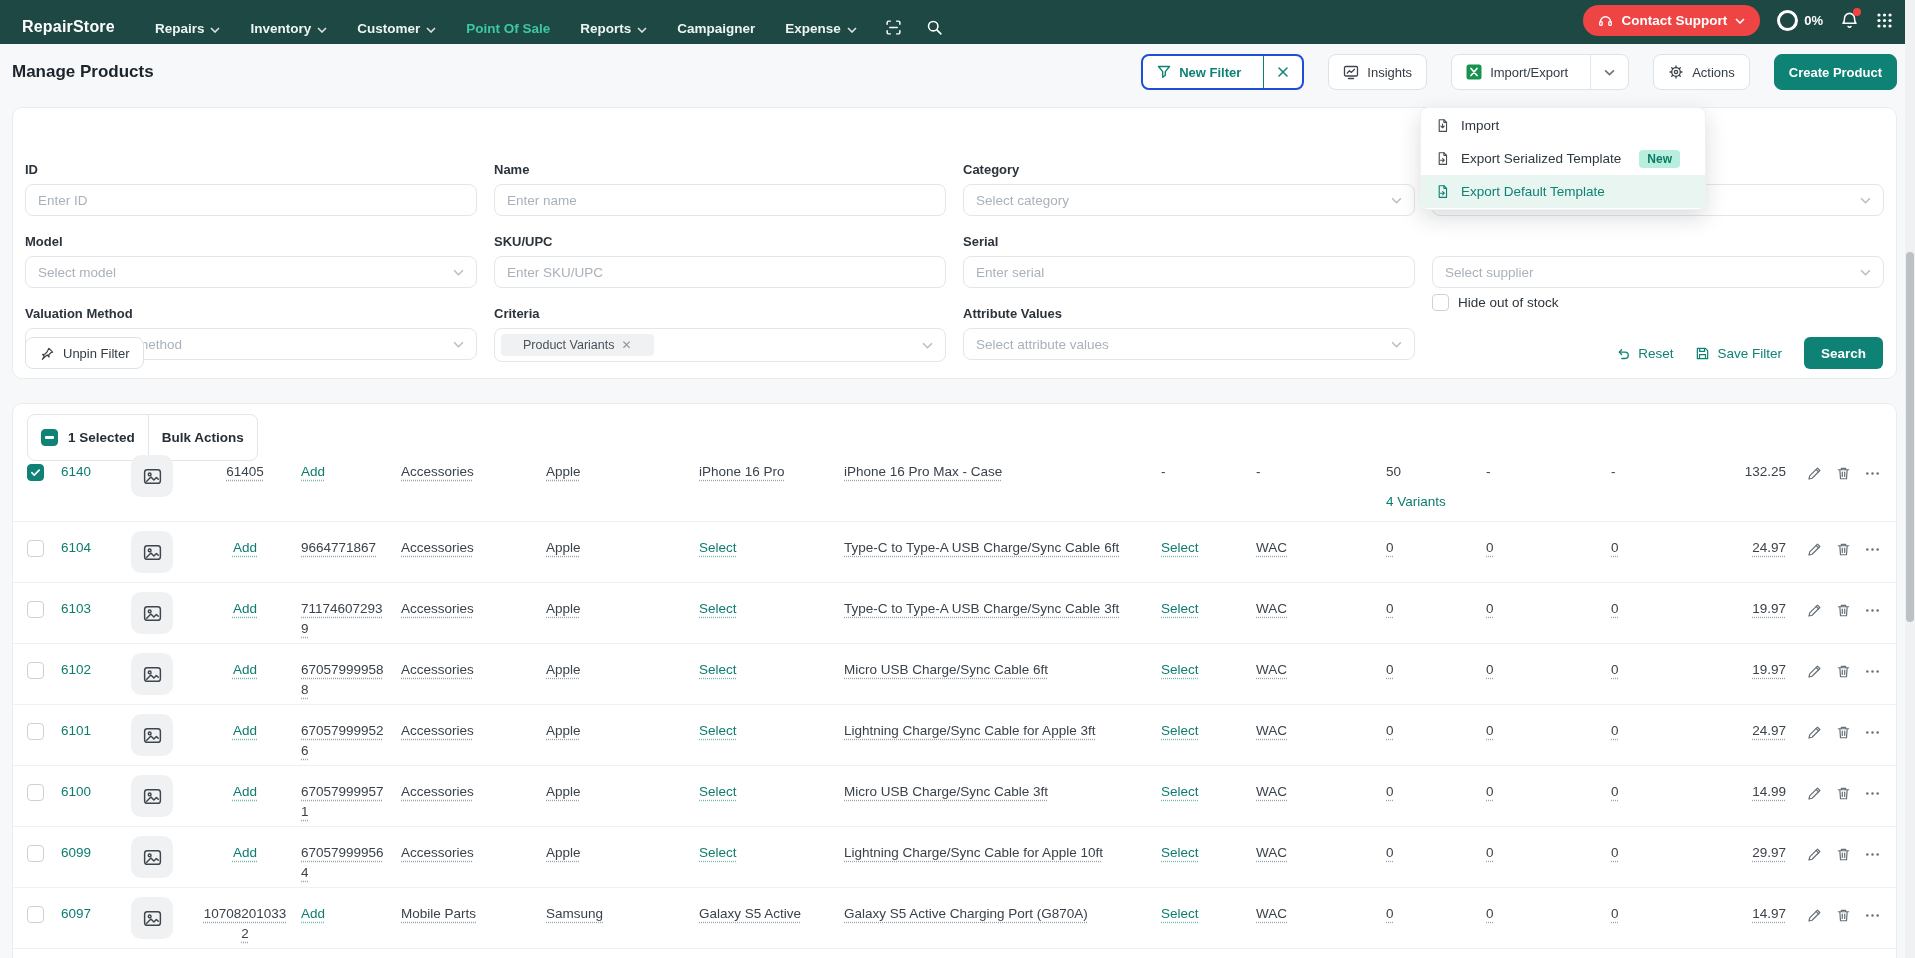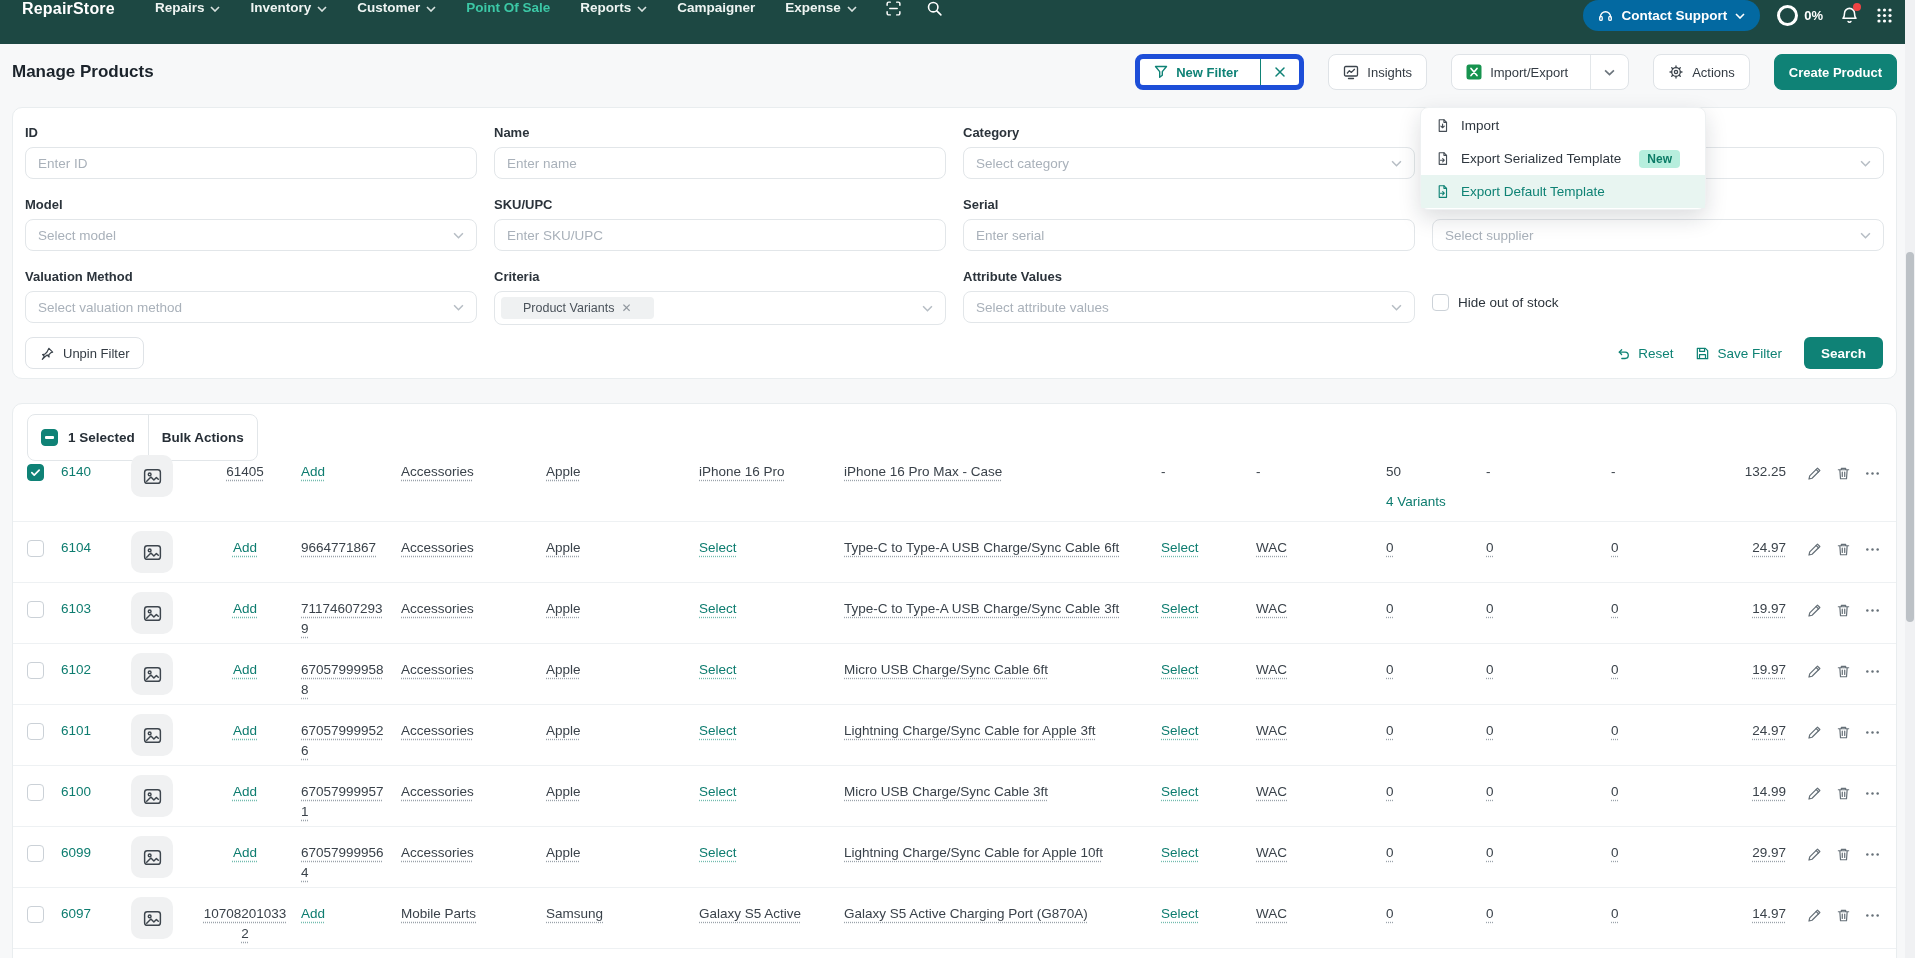--- a/index.html
+++ b/index.html
@@ -7,66 +7,66 @@
   body {
     position:relative; overflow:hidden;
     background:#f7f8f9;
     font-family:"Liberation Sans", sans-serif;
     color:#2b333b;
   }
   svg { display:block; }
 
   
   .navbar { position:absolute; top:0; left:0; right:0; height:44px; background:#1d4843;
-            display:flex; align-items:flex-start; padding:0 22px; color:#fff; z-index:40; }
+            display:flex; align-items:flex-end; padding:8px 22px; color:#fff; z-index:40; }
   .brand { font-size:16px; font-weight:800; letter-spacing:.2px; margin-right:40px; cursor:pointer; }
   .nav-items { display:flex; align-items:center; gap:30px; font-size:13.5px; font-weight:600; color:#eef4f2; }
   .nav-item { display:flex; align-items:center; gap:6px; cursor:pointer; white-space:nowrap; }
   .nav-item.active { color:#3cc8a6; }
   .nav-chev { margin-top:2px; opacity:.9; }
   .nav-icons { display:flex; align-items:center; gap:24px; margin-left:28px; }
   .nav-right { margin-left:auto; display:flex; align-items:center; gap:17px; }
-  .support-btn { height:31px; background:#0369a1; border-radius:17px; display:flex; align-items:center;
+  .support-btn { height:31px; background:#ef4444; border-radius:17px; display:flex; align-items:center;
                  gap:8px; padding:0 15px; font-size:13.5px; font-weight:700; color:#fff; cursor:pointer; }
   .donut-wrap { display:flex; align-items:center; gap:6px; font-size:13px; font-weight:600; }
   .donut { width:21px; height:21px; border:3px solid #fff; border-radius:50%; }
   .bell-wrap { position:relative; cursor:pointer; }
   .bell-dot { position:absolute; top:-3px; right:-2px; width:8px; height:8px; background:#ef4444; border-radius:50%; }
 
   
   .page-header { position:absolute; top:44px; left:0; right:0; height:56px;
                  display:flex; align-items:center; padding:0 18px 0 12px; }
   .page-title { font-size:17px; font-weight:700; color:#1b232b; }
   .hdr-actions { margin-left:auto; display:flex; align-items:center; gap:24px; }
   .btn { height:36px; border-radius:8px; background:#fff; border:1px solid #dfe3e7;
          display:flex; align-items:center; gap:8px; padding:0 14px; font-size:13px;
          font-weight:500; color:#333b43; cursor:pointer; white-space:nowrap; }
   .btn-combo { display:flex; align-items:stretch; padding:0; overflow:hidden; }
   .btn-combo .seg { display:flex; align-items:center; gap:8px; padding:0 14px; cursor:pointer; }
-  .newfilter { border:5px solid #1d4ed8; color:#0f8276; font-weight:600;justify-content:space-between; }
+  .newfilter { border:2px solid #1d4ed8; color:#0f8276; font-weight:600;justify-content:space-between; }
   .newfilter .seg + .seg { border-left:1px solid #0f8276; padding:0 13px; }
   .ie-combo .seg + .seg { border-left:1px solid #e3e7ea; padding:0 13px; color:#6b747c; }
   .btn-primary { background:#0f8276; border:1px solid #0f8276; color:#fff; font-weight:600; }
 
   
   .dropdown { position:absolute; left:1420px; top:107px; width:286px; background:#fff;
               border:1px solid #eef1f2; border-radius:8px; padding:1px 0;
               box-shadow:0 8px 22px rgba(18,28,38,.15); z-index:60; }
   .dd-item { height:33px; display:flex; align-items:center; gap:11px; padding:0 14px;
              font-size:13.5px; color:#2f373f; cursor:pointer; }
   .dd-item .ic { color:#454d55; }
   .dd-item.active { background:#e8f5f1; color:#0e8274; }
   .dd-item.active .ic { color:#0e8274; }
   .dd-badge { margin-left:7px; background:#b7eedd; color:#0b7b66; font-size:12px; font-weight:600;
               border-radius:4px; padding:2px 8px; }
 
   
   .filter-card { position:absolute; left:12px; top:107px; width:1885px; height:272px;
                  background:#fff; border:1px solid #e9edef; border-radius:10px; z-index:10; }
-  .ff { position:absolute; width:452px; }
+  .ff { position:absolute; width:452px;margin-top:37px; }
   .ff .flabel { display:block; font-size:13px; font-weight:600; color:#2b333b; margin-bottom:7px; }
   .control { height:32px; border:1px solid #e2e6e9; border-radius:8px; background:#fff;
              display:flex; align-items:center; padding:0 12px; font-size:13.5px; }
   .control.select { justify-content:space-between; cursor:pointer; }
   .ph { color:#a9b1ba; }
   input.control { width:100%; color:#3a424a; outline:none; }
   input.control::placeholder { color:#a9b1ba; }
   .sel-chev { color:#b6bdc4; }
   .chip { background:#eff1f2; border-radius:4px; padding:4px 22px; font-size:12.5px; color:#4a525a;
           display:inline-flex; align-items:center; gap:7px; }

